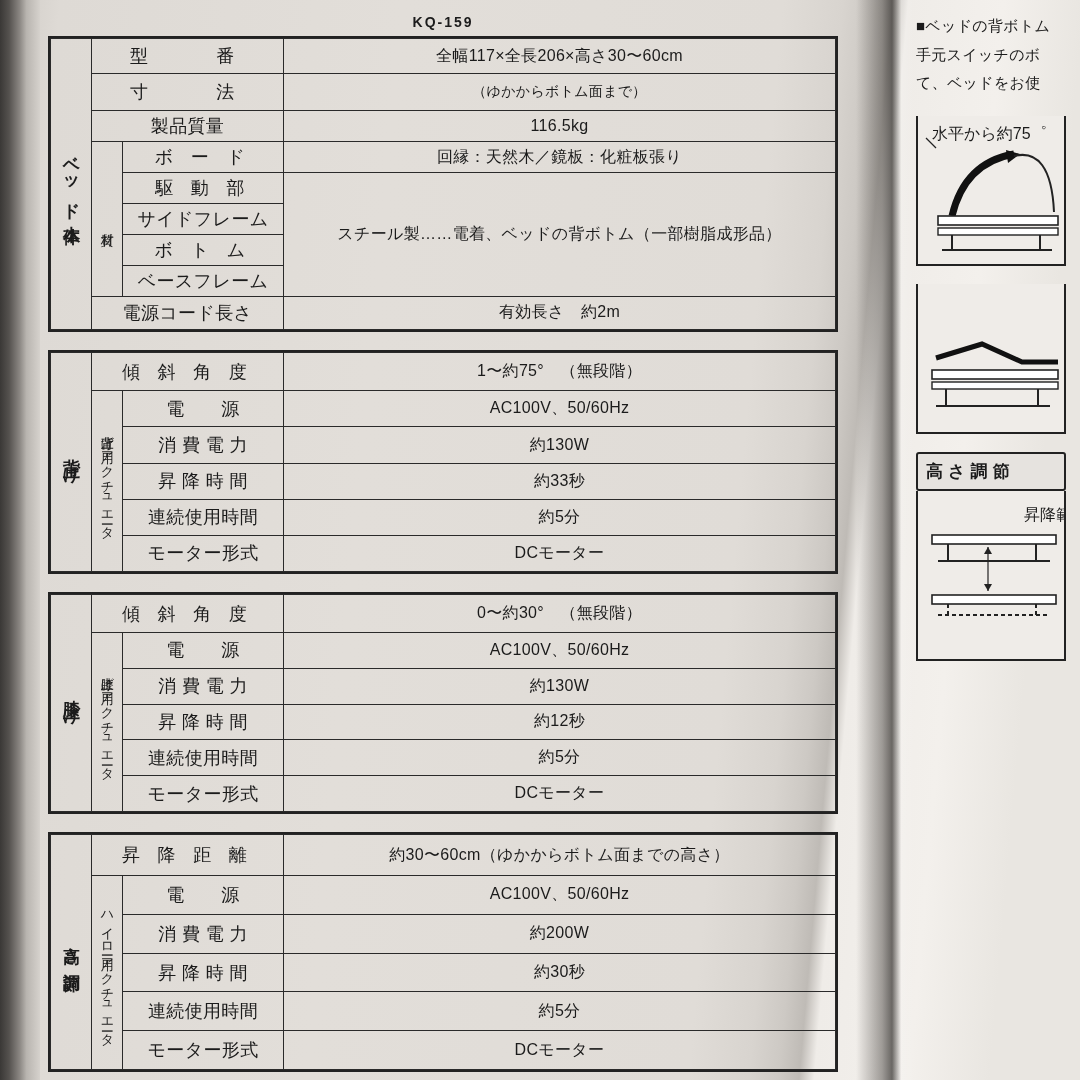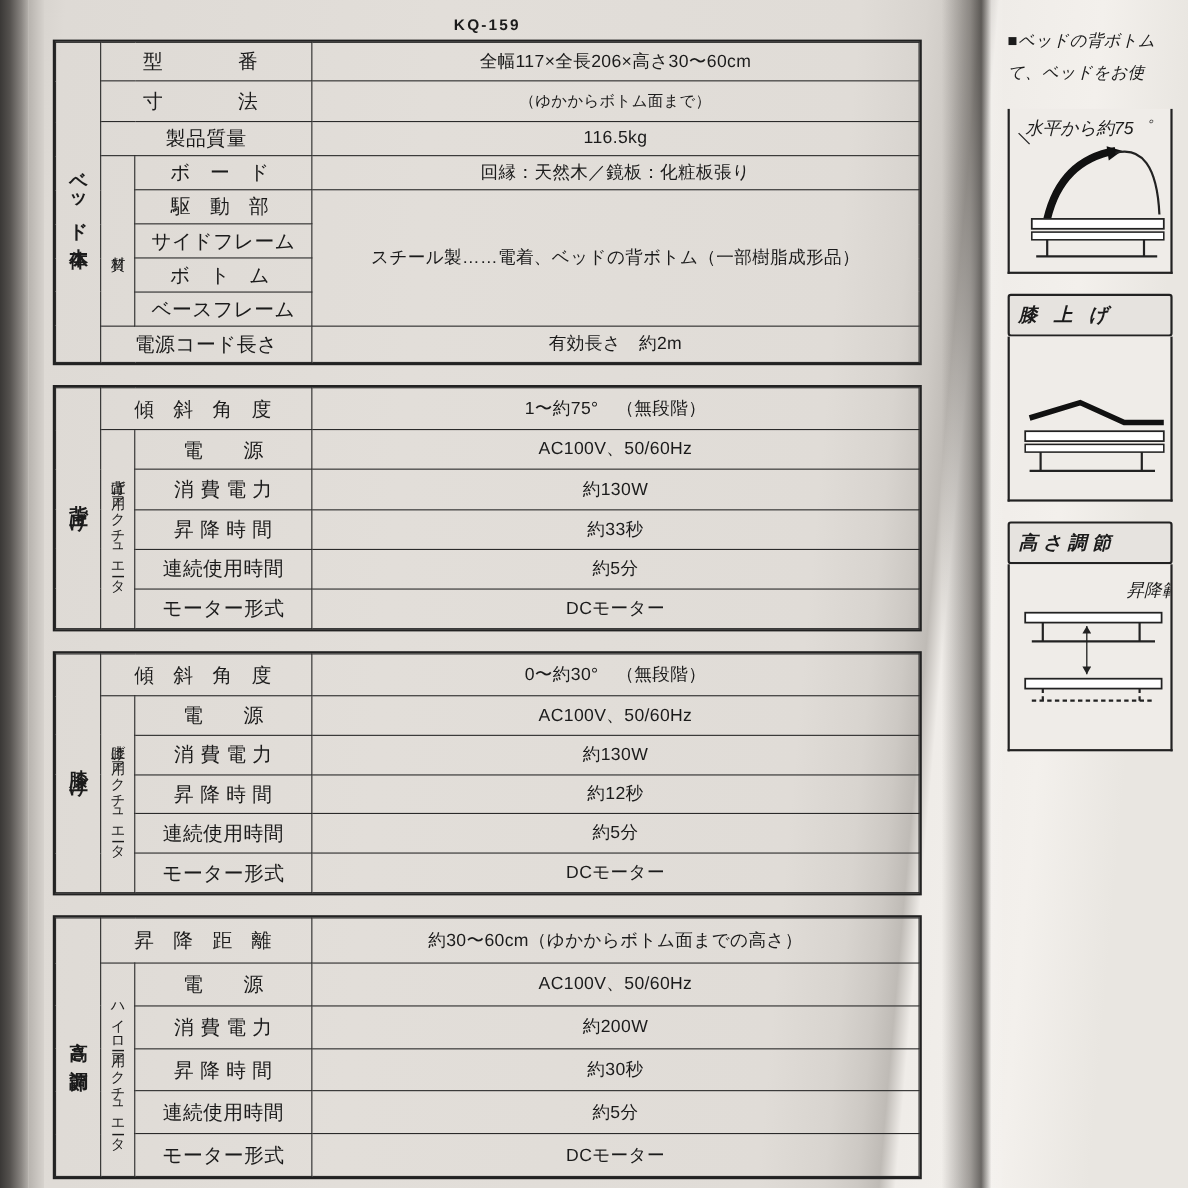--- a/index.html
+++ b/index.html
@@ -33,21 +33,21 @@
   .vlabel{width:40px;font-size:17px;font-weight:700;letter-spacing:.18em;}
   .vlabel span{writing-mode:vertical-rl;display:inline-block;line-height:1.05;}
   .vsub{width:30px;font-size:13px;}
   .vsub span{writing-mode:vertical-rl;display:inline-block;line-height:1.05;}
   .rowhead{width:160px;font-size:18px;}
   .val{font-size:16px;}
   .sp{letter-spacing:.6em;}
   .sp2{letter-spacing:.35em;text-align:center;}
   .small{font-size:14px;}
   
-  .right-col{position:absolute;left:916px;top:24px;width:132px;font-size:15px;font-style:italic;}
+  .right-col{position:absolute;left:916px;top:12px;width:132px;font-size:15px;}
   .rtext{line-height:1.9;letter-spacing:.02em;}
   .rtext div{white-space:nowrap;}
   .sec{margin-top:18px;}
   .sec-head{border:2px solid #222;border-radius:3px;padding:6px 8px;font-weight:700;
             font-size:17px;letter-spacing:.3em;background:#e6e3df;width:150px;box-sizing:border-box;}
   .sec-box{border:2px solid #222;border-top:none;height:150px;position:relative;
            width:150px;box-sizing:border-box;background:#efece8;overflow:hidden;}
   .sec-box.tall{height:170px;}
   .fig-note{position:absolute;font-size:16px;white-space:nowrap;}
   svg{display:block;}
@@ -219,20 +219,21 @@
           <td class="val">DCモーター</td>
         </tr>
       </tbody>
         </table>
     </div>
   </div>
 
   <div class="right-col">
     <div class="rtext">
       <div>■ベッドの背ボトム</div>
+      <div>手元スイッチのボ</div>
       <div>て、ベッドをお使</div>
     </div>
 
     <div class="sec">
       <div class="sec-box">
         <div class="fig-note" style="left:14px;top:8px;">水平から約75゜</div>
         <svg width="150" height="150" viewBox="0 0 150 150">
           <path d="M8 22 L18 32" stroke="#222" stroke-width="1.2" fill="none"></path>
           <path d="M34 100 C 42 66, 62 44, 96 38" stroke="#111" stroke-width="7" fill="none"></path>
           <path d="M88 34 l14 4 -12 9 z" fill="#111"></path>
@@ -240,21 +241,20 @@
           <rect x="20" y="112" width="120" height="7" fill="#fff" stroke="#222" stroke-width="1.4"></rect>
           <line x1="34" y1="119" x2="34" y2="134" stroke="#222" stroke-width="2"></line>
           <line x1="122" y1="119" x2="122" y2="134" stroke="#222" stroke-width="2"></line>
           <line x1="24" y1="134" x2="134" y2="134" stroke="#222" stroke-width="2"></line>
           <path d="M96 40 C 120 34, 134 52, 136 96" stroke="#222" stroke-width="2" fill="none"></path>
         </svg>
       </div>
     </div>
 
     <div class="sec">
-      <div class="sec-head">膝 上 げ</div>
       <div class="sec-box">
         <svg width="150" height="150" viewBox="0 0 150 150">
           <path d="M18 74 L64 60 L104 78 L140 78" stroke="#111" stroke-width="5" fill="none"></path>
           <rect x="14" y="86" width="126" height="9" fill="#fff" stroke="#222" stroke-width="1.6"></rect>
           <rect x="14" y="98" width="126" height="7" fill="#fff" stroke="#222" stroke-width="1.4"></rect>
           <line x1="28" y1="105" x2="28" y2="122" stroke="#222" stroke-width="2"></line>
           <line x1="120" y1="105" x2="120" y2="122" stroke="#222" stroke-width="2"></line>
           <line x1="18" y1="122" x2="132" y2="122" stroke="#222" stroke-width="2"></line>
         </svg>
       </div>

